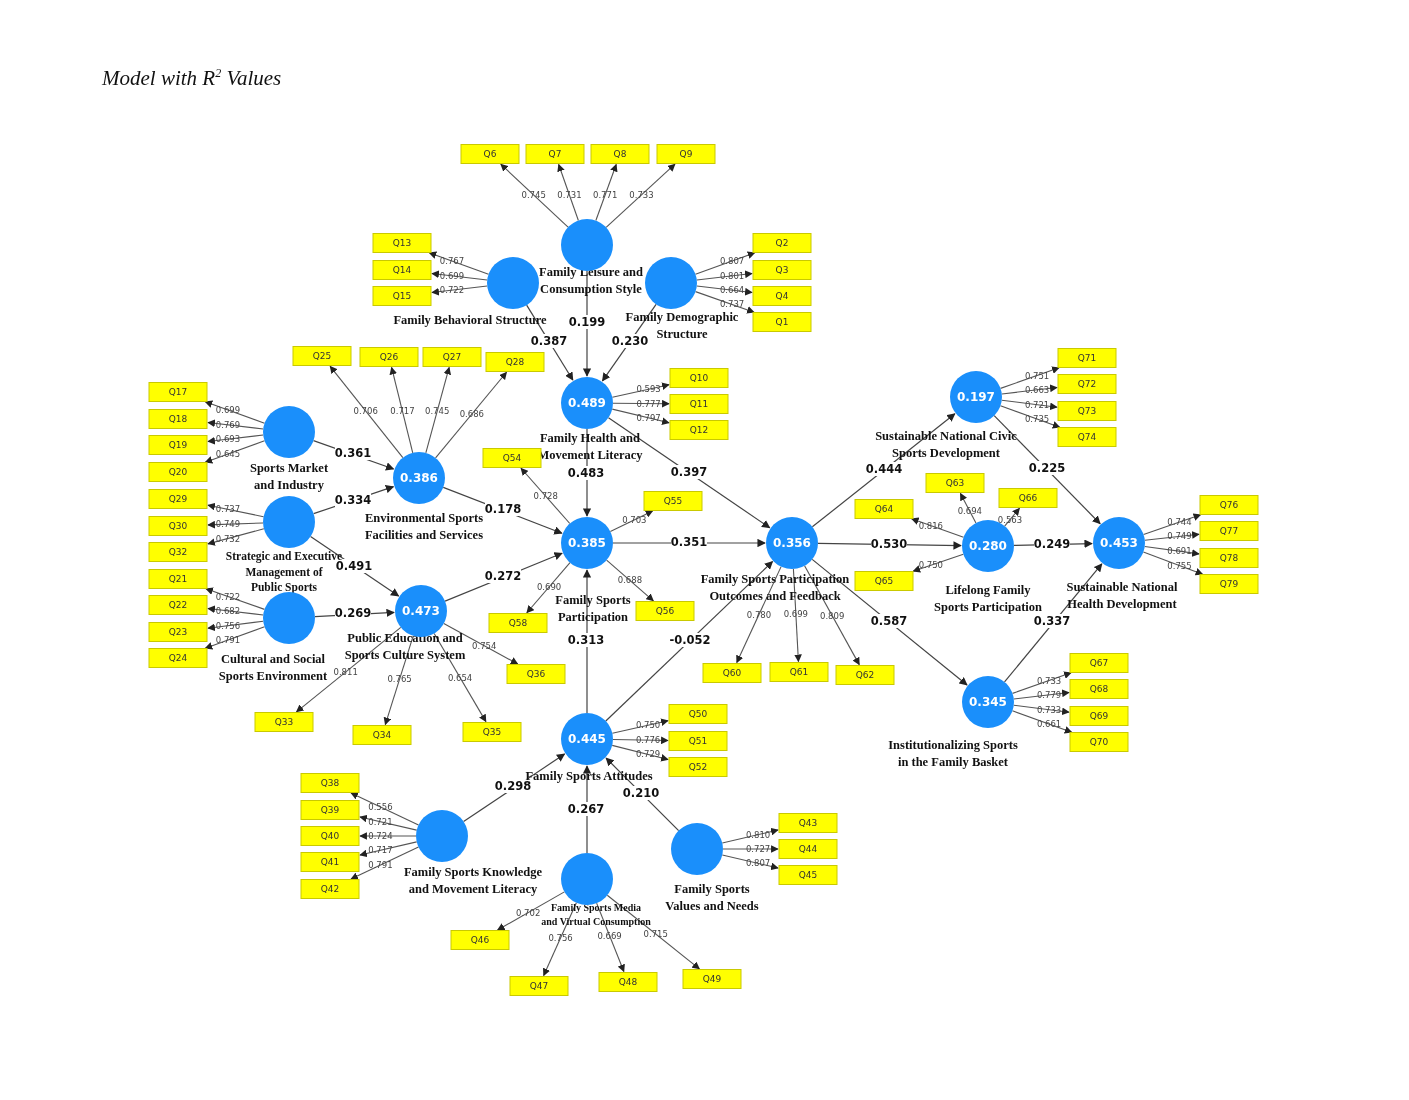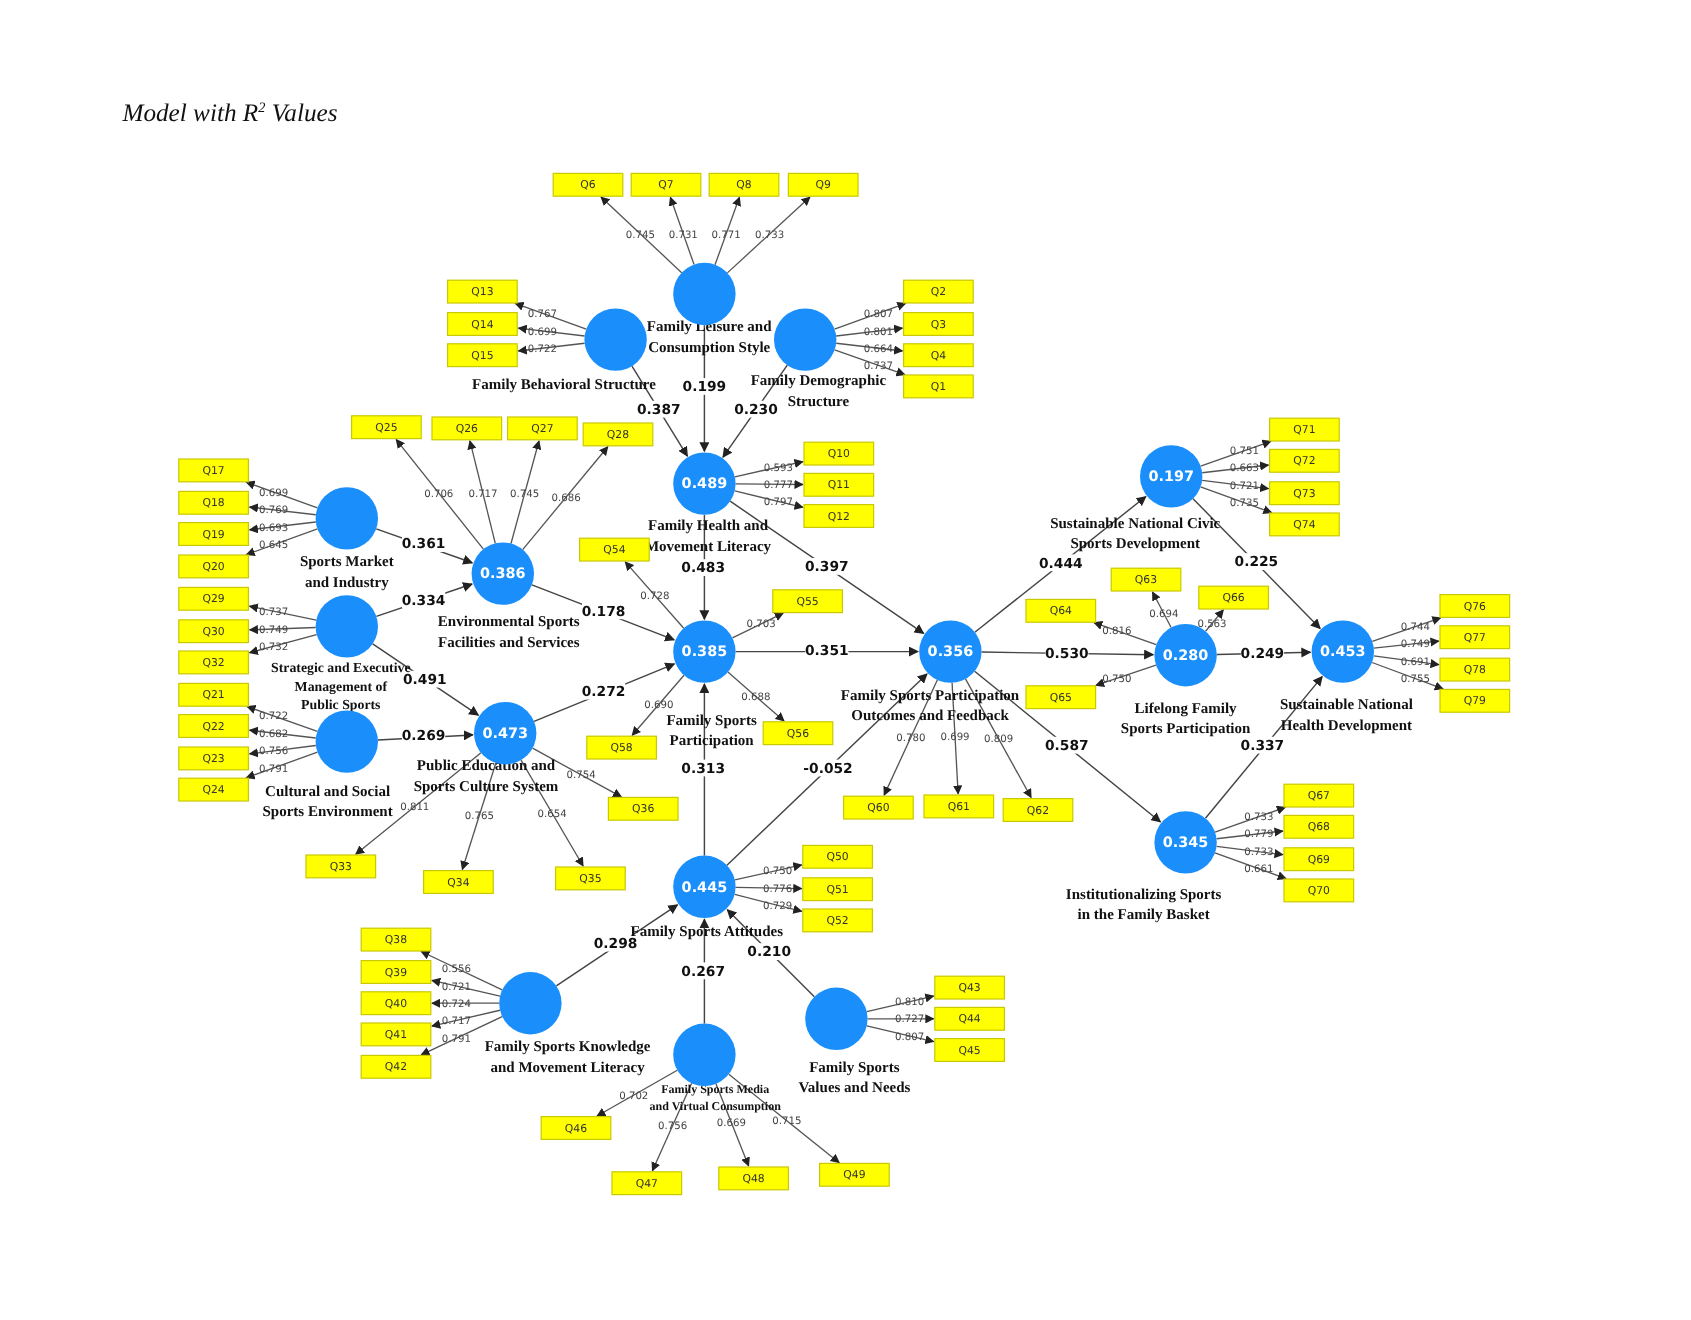--- a/index.html
+++ b/index.html
@@ -1,17 +1,17 @@
 <!DOCTYPE html>
 <html><head>
 <meta charset="utf-8">
 <style>
   html, body { margin:0; padding:0; background:#ffffff; }
   body { width:1409px; height:1100px; position:relative; overflow:hidden; font-family:"Liberation Serif", serif; }
-  #title { position:absolute; left:102px; top:82px; font-family:"Liberation Serif", serif; font-style:italic; font-size:21px; color:#111; }
+  #title { position:absolute; left:102px; top:66px; font-family:"Liberation Serif", serif; font-style:italic; font-size:21px; color:#111; }
   #title sup { font-size:12px; }
   #diagram { position:absolute; left:0; top:0; }
   .ind rect { fill:#ffff00; stroke:#c9c900; stroke-width:1; }
   .ind text { font-family:"DejaVu Sans", sans-serif; font-size:9px; fill:#333; text-anchor:middle; }
   .lv circle { fill:#1a8ffb; }
   .lv .r2 { font-family:"DejaVu Sans", sans-serif; font-weight:bold; font-size:12px; fill:#ffffff; text-anchor:middle; }
   .lv-label { font-family:"Liberation Serif", serif; font-weight:bold; font-size:12.5px; fill:#111; text-anchor:middle; }
   .load-text { font-family:"DejaVu Sans", sans-serif; font-size:8.5px; fill:#444; text-anchor:middle; }
   .path-text { font-family:"DejaVu Sans", sans-serif; font-weight:bold; font-size:11.5px; fill:#111; text-anchor:middle; }
   .edge { stroke:#555; stroke-width:1.1; fill:none; }

